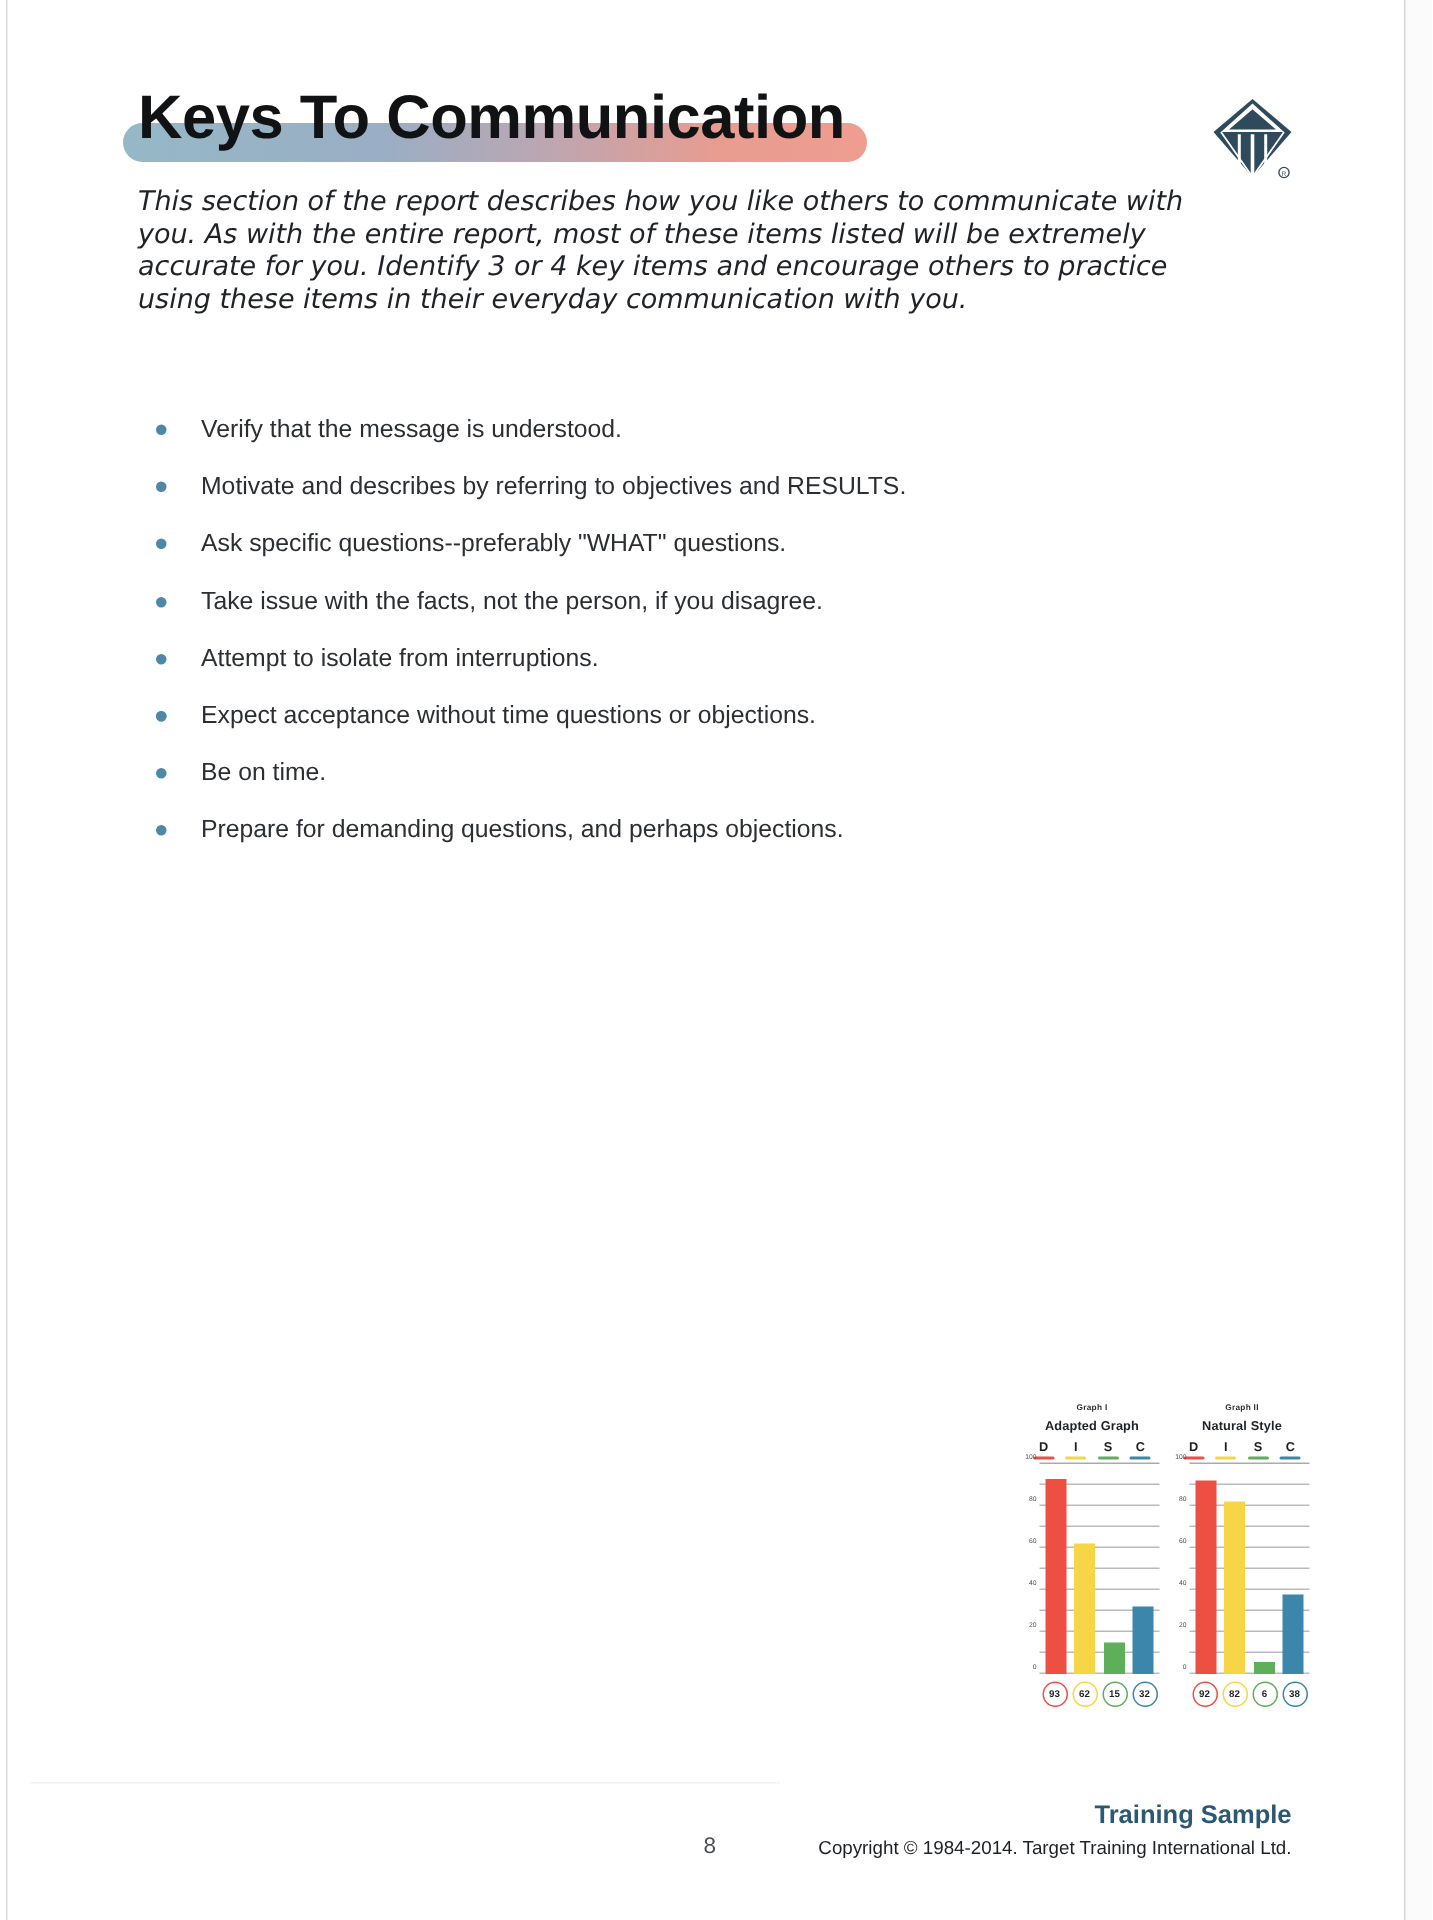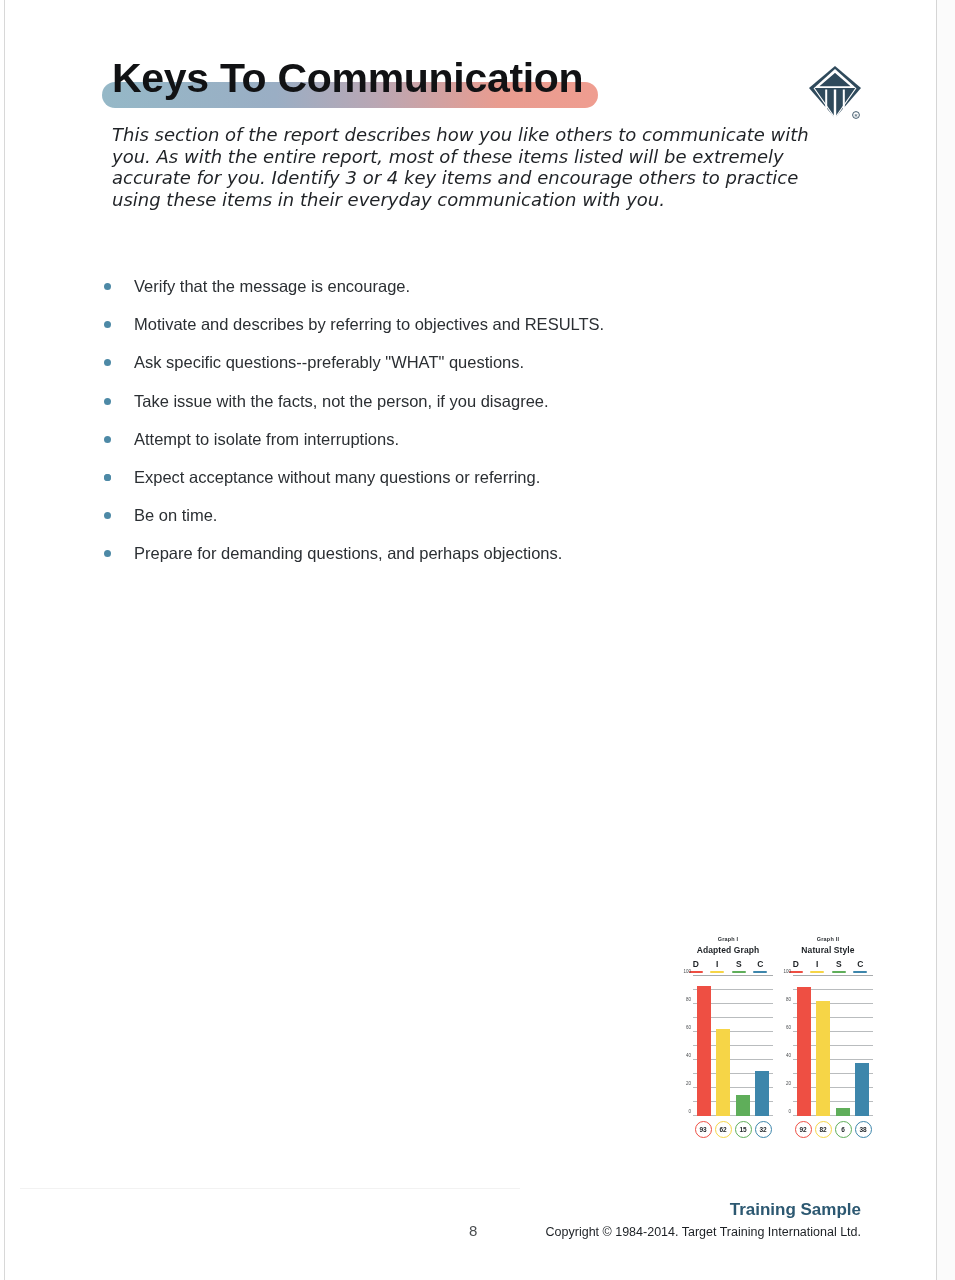--- a/index.html
+++ b/index.html
@@ -39,21 +39,20 @@
     width: 18px;
     background: #fbfbfb;
   }
 
   
   .header {
     position: absolute;
     left: 92px;
     top: 52px;
     width: 770px;
-    margin-left: 20px;
   }
   .title-wrap {
     position: relative;
     height: 56px;
   }
   .title-bar {
     position: absolute;
     left: -10px;
     top: 30px;
     width: 496px;
@@ -305,27 +304,27 @@
       <rect x="19.2" y="26.5" width="2" height="24" fill="#ffffff"></rect>
       <rect x="36.8" y="26.5" width="2" height="24" fill="#ffffff"></rect>
       <rect x="27.8" y="26.5" width="2.4" height="28" fill="#ffffff"></rect>
       <path d="M8 25 L29 55 L50 25" fill="none" stroke="#ffffff" stroke-width="1.2"></path>
       <circle cx="50" cy="52" r="3.4" fill="none" stroke="#2f4a5c" stroke-width="0.9"></circle>
       <text x="50" y="54.1" font-size="4.4" text-anchor="middle" fill="#2f4a5c" font-family="Liberation Sans, sans-serif">R</text>
     </svg>
   </div>
 
   <ul class="bullets">
-    <li><span class="dot"></span><span>Verify that the message is encourage.</span></li>
+    <li><span class="dot"></span><span>Verify that the message is understood.</span></li>
     <li><span class="dot"></span><span>Motivate and describes by referring to objectives and RESULTS.</span></li>
     <li><span class="dot"></span><span>Ask specific questions--preferably "WHAT" questions.</span></li>
     <li><span class="dot"></span><span>Take issue with the facts, not the person, if you disagree.</span></li>
     <li><span class="dot"></span><span>Attempt to isolate from interruptions.</span></li>
     <li><span class="dot"></span></li>
-    <li><span class="dot"></span><span>Expect acceptance without many questions or referring.</span></li>
+    <li><span class="dot"></span><span>Expect acceptance without time questions or objections.</span></li>
     <li><span class="dot"></span><span>Be on time.</span></li>
     <li><span class="dot"></span><span>Prepare for demanding questions, and perhaps objections.</span></li>
   </ul>
 
   <div class="charts">
 
     <div class="chart">
       <div class="chart-graph-label">Graph I</div>
       <div class="chart-style-label">Adapted Graph</div>
       <div class="disc-head">

